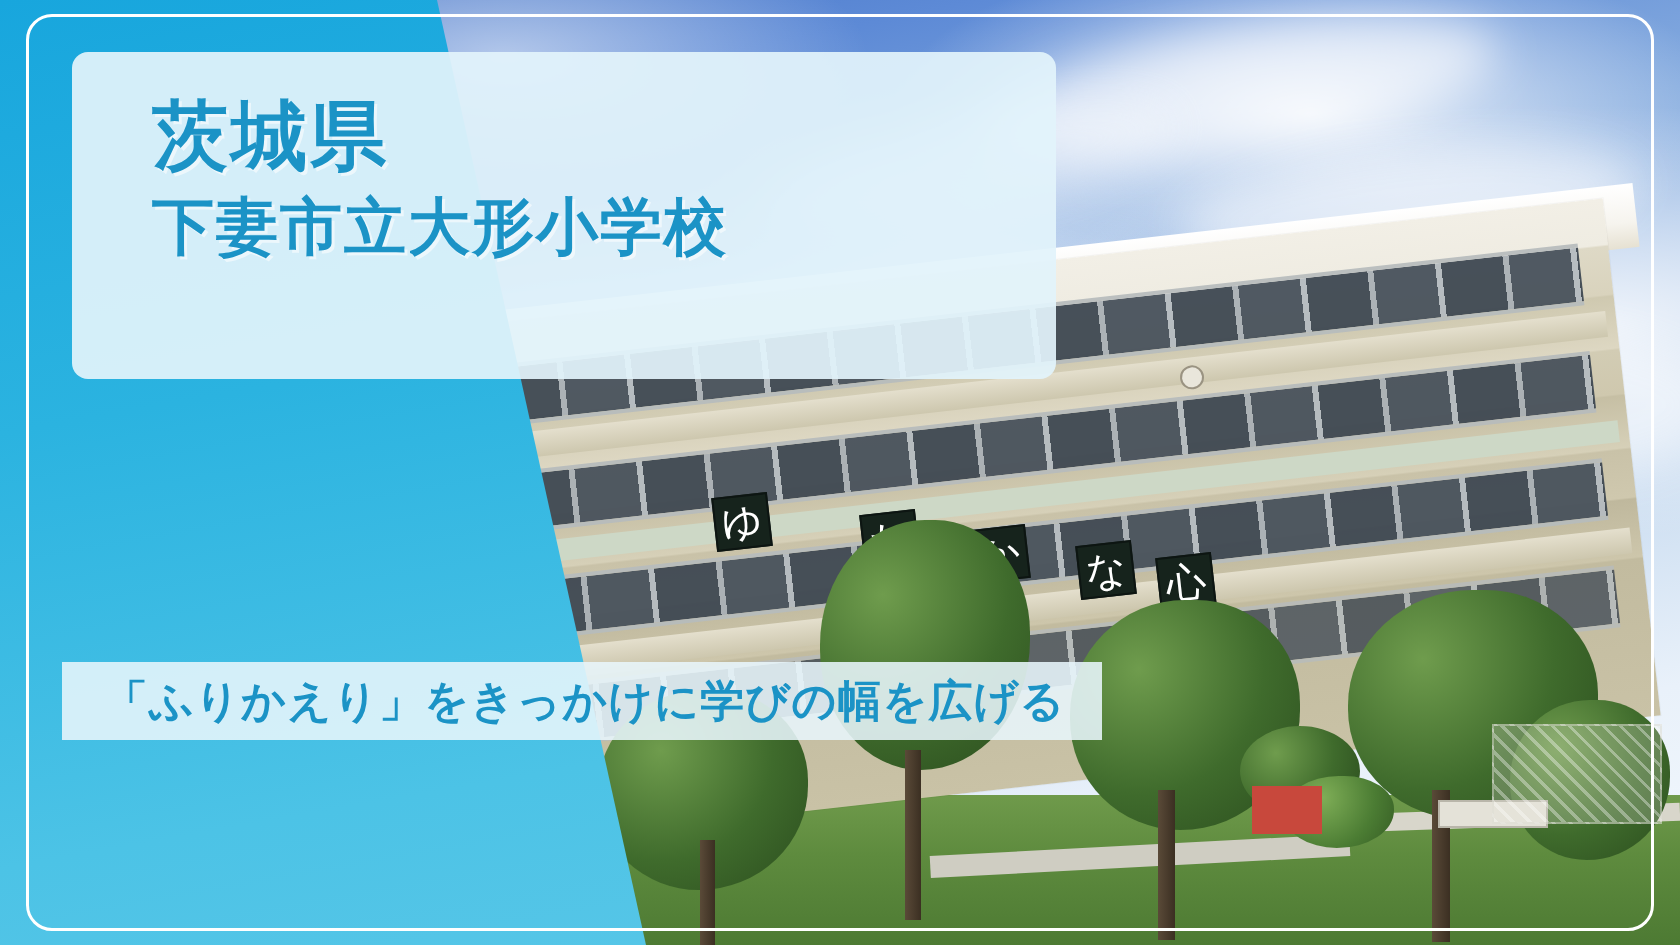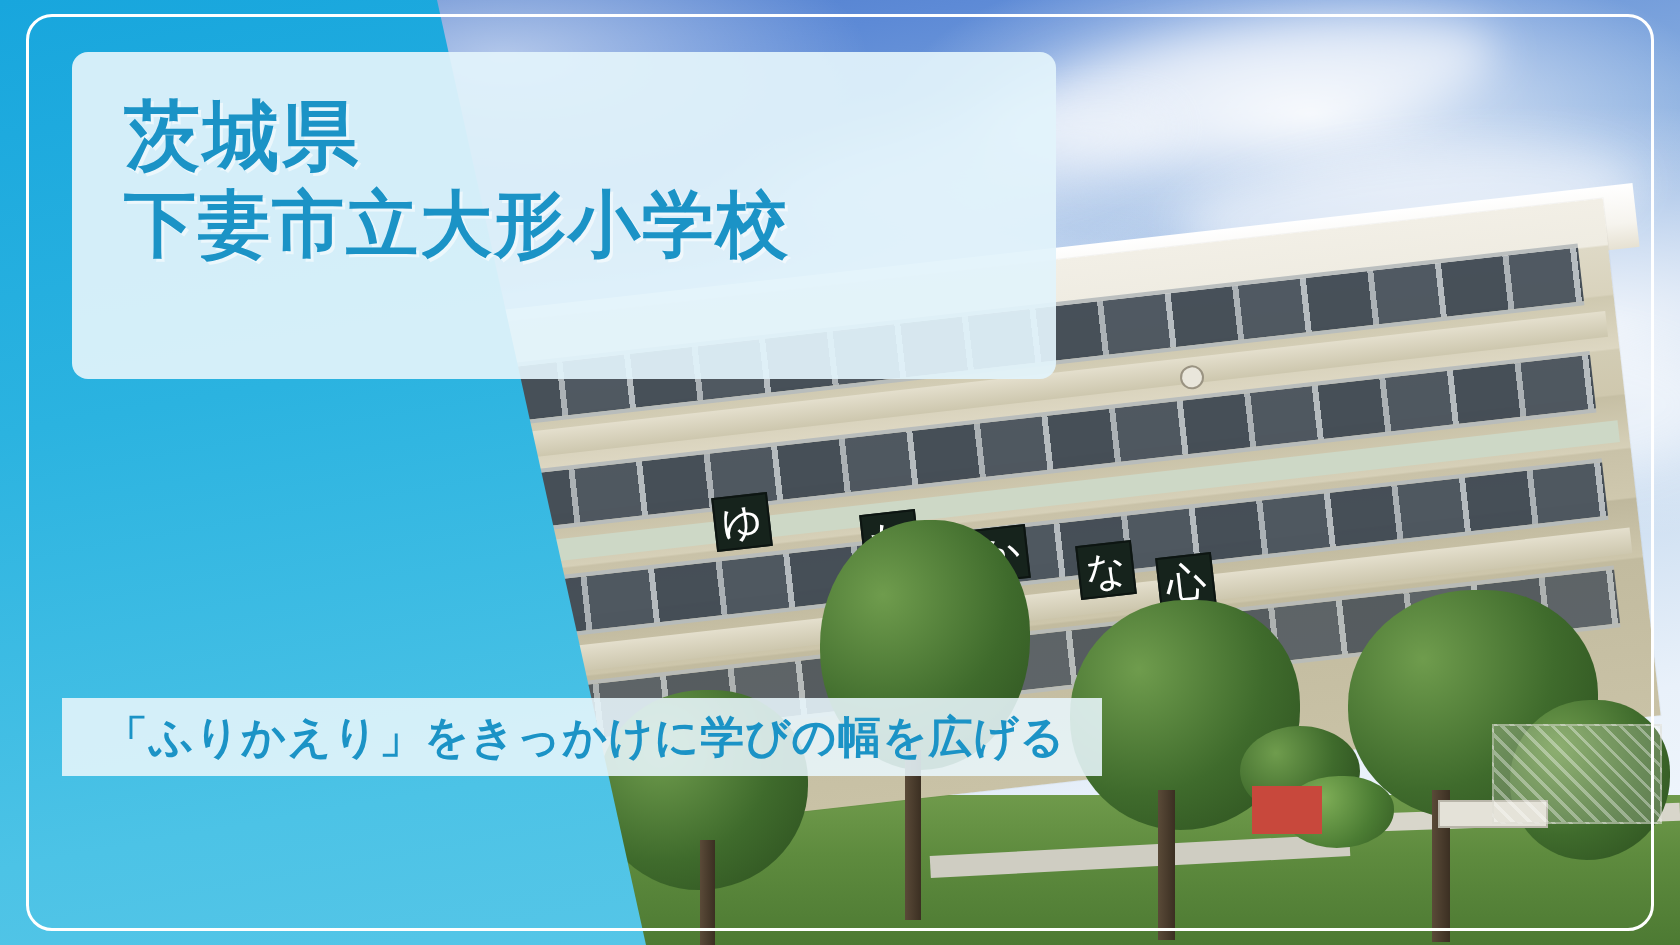--- a/index.html
+++ b/index.html
@@ -171,55 +171,54 @@
   .title-card {
     position: absolute;
     left: 72px; top: 52px;
     width: 984px; height: 327px;
     background: #e2f3fb;
     border-radius: 16px;
     opacity: .93;
   }
   .title-inner {
     position: absolute;
-    left: 56px; top: 52px;
+    left: 84px; top: 52px;
     width: 984px; height: 327px;
     padding: 44px 0 0 68px;
     border-radius: 24px;
   }
   .t-line1 {
     color: #1b93c6;
     font-size: 76px;
     font-weight: 700;
     letter-spacing: 3px;
     line-height: 1.05;
     font-family: "DejaVu Sans", sans-serif;
     text-shadow: 3px 3px 0 rgba(255,255,255,.55);
   }
   .t-line2 {
     color: #1b93c6;
-    font-size: 72px;
+    font-size: 62px;
     font-weight: 700;
     letter-spacing: 2px;
     line-height: 1.12;
-    margin-top: 8px;
+    margin-top: 16px;
     font-family: "DejaVu Sans", sans-serif;
     text-shadow: 3px 3px 0 rgba(255,255,255,.55);
   }
 
   
   .sub-banner {
     position: absolute;
     background: rgba(232,246,252,.88);
     display: flex;
     align-items: center;
     color: #1b93c6;
     font-family: Liberation Mono, monospace;
     font-weight: 700;
-    margin-top: 36px;
   }
   .sub1 {
     left: 62px; top: 662px;
     width: 1040px; height: 78px;
     font-size: 44px;
     letter-spacing: 1px;
     padding-left: 42px;
   }
   .sub2 {
     left: 42px; top: 752px;

